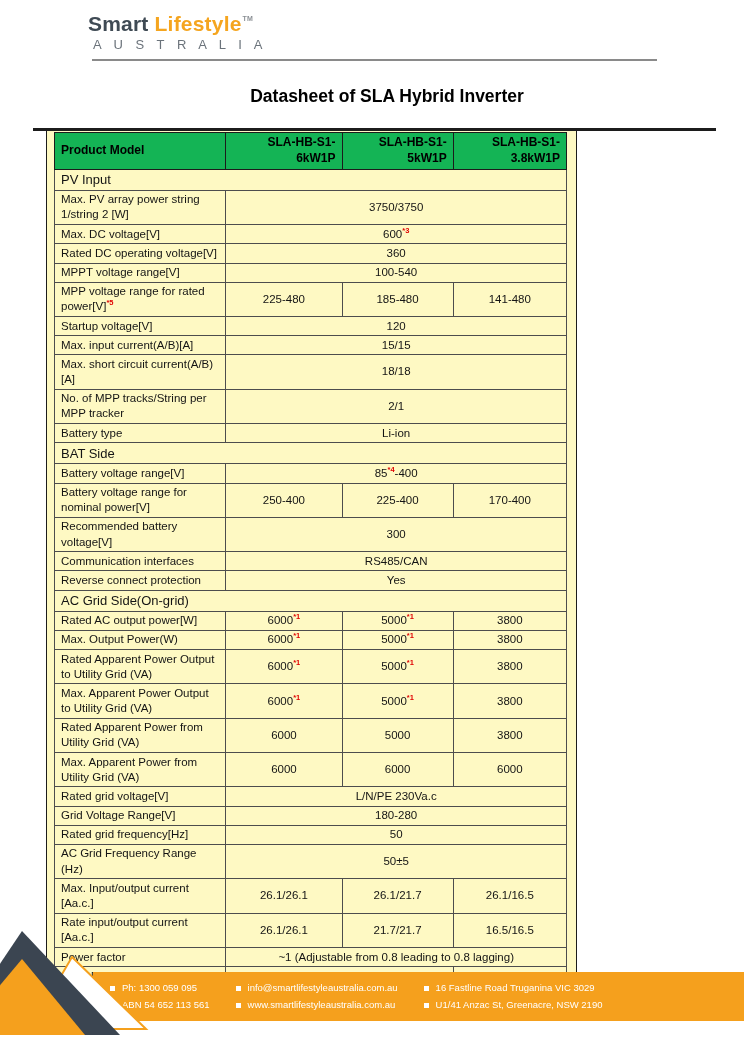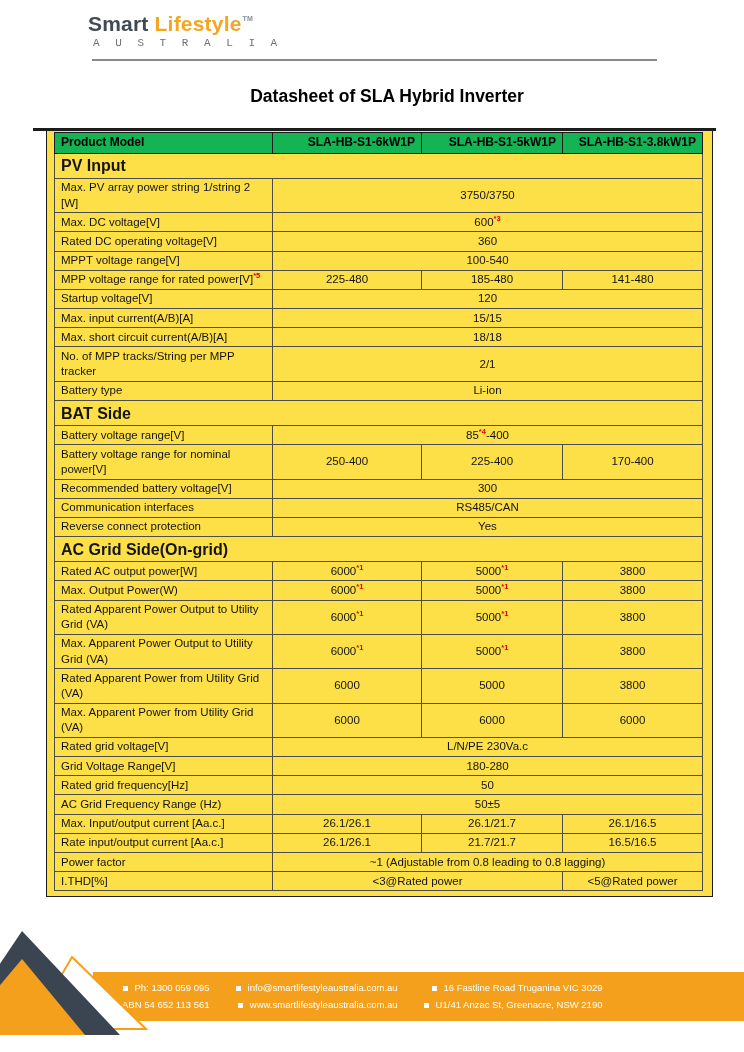--- a/index.html
+++ b/index.html
@@ -7,53 +7,53 @@
   .page {
     position:relative; width:744px; height:1052px; background:#ffffff;
     margin:0 auto; overflow:hidden; color:#111;
   }
   
   .logo { position:absolute; left:88px; top:13px; line-height:1; }
   .logo-line { font-size:21px; font-weight:bold; letter-spacing:0.2px; white-space:nowrap; }
   .logo-smart { color:#3f4a54; }
   .logo-lifestyle { color:#f5a51f; }
   .logo-tm { font-size:7px; color:#8a8f94; vertical-align:10px; margin-left:1px; }
-  .logo-country { font-size:11px; letter-spacing:4.5px; color:#6b737b; margin:4px 0 5px 5px;font-family:Liberation Mono, monospace; }
+  .logo-country { font-size:13px; letter-spacing:4.5px; color:#6b737b; margin:4px 0 5px 5px; }
   .header-divider { position:absolute; left:92px; top:59px; width:565px; height:1.5px; background:#8a8a8a; }
   .page-title { position:absolute; top:86px; left:15px; width:100%; text-align:center;
     font-size:17.5px; font-weight:bold; color:#000; }
 
   
   .top-rule { position:absolute; left:33px; top:128px; width:683px; height:3px; background:#1c1c1c; }
   .table-frame {
-    position:absolute; left:46px; top:131px; width:667px;
+    position:absolute; left:46px; top:131px; width:531px;
     border:1.5px solid #1c1c1c; border-top:none;
-    padding:1px 9px 5px 7px; background:#fde047;
+    padding:1px 9px 5px 7px; background:#fef9c3;
   }
   table.spec { width:100%; border-collapse:collapse; font-size:11.5px; color:#141414; }
   table.spec td, table.spec th { border:1px solid #4d4d4d; padding:1.5px 6px; line-height:1.32; vertical-align:middle; }
   table.spec th {
     background:#14b455; color:#000; font-size:12px; font-weight:bold;
     border-color:#1c1c1c; padding:2px 6px;
   }
   th.model-label { text-align:left; }
   th.model-name { text-align:right; }
-  td.section-cell { font-weight:bold; font-size:16px; padding:2.5px 6px; }
+  td.section-cell { font-weight:normal; font-size:13px; padding:2.5px 6px; }
   td.spec-label { text-align:left; }
   td.spec-value { text-align:center;margin-top:12px; }
   sup.note { color:#e00000; font-size:7.5px; font-weight:bold; vertical-align:super; line-height:0; }
 
   
   .footer-band {
     position:absolute; left:93px; top:972px; width:651px; height:49px;
     background:#f5a01d; z-index:1; display:flex; align-items:center;
     padding:2px 4px 2px 17px; gap:26px;
   }
   .footer-col { display:flex; flex-direction:column; gap:3px; }
-  .footer-item { color:#ffffff; font-size:9.5px; line-height:14px; white-space:nowrap; display:flex; align-items:center;justify-content:flex-end; }
+  .footer-item { color:#ffffff; font-size:9.5px; line-height:14px; white-space:nowrap; display:flex; align-items:center; }
   .bullet { display:inline-block; width:5px; height:5px; background:#ffffff; margin-right:7px; flex:0 0 auto; }
   .mountains { position:absolute; left:0; top:928px; width:165px; height:107px; z-index:2; }
 </style>
 </head>
 <body>
 
 <div class="page">
 
   <div class="logo">
     <div class="logo-line">

